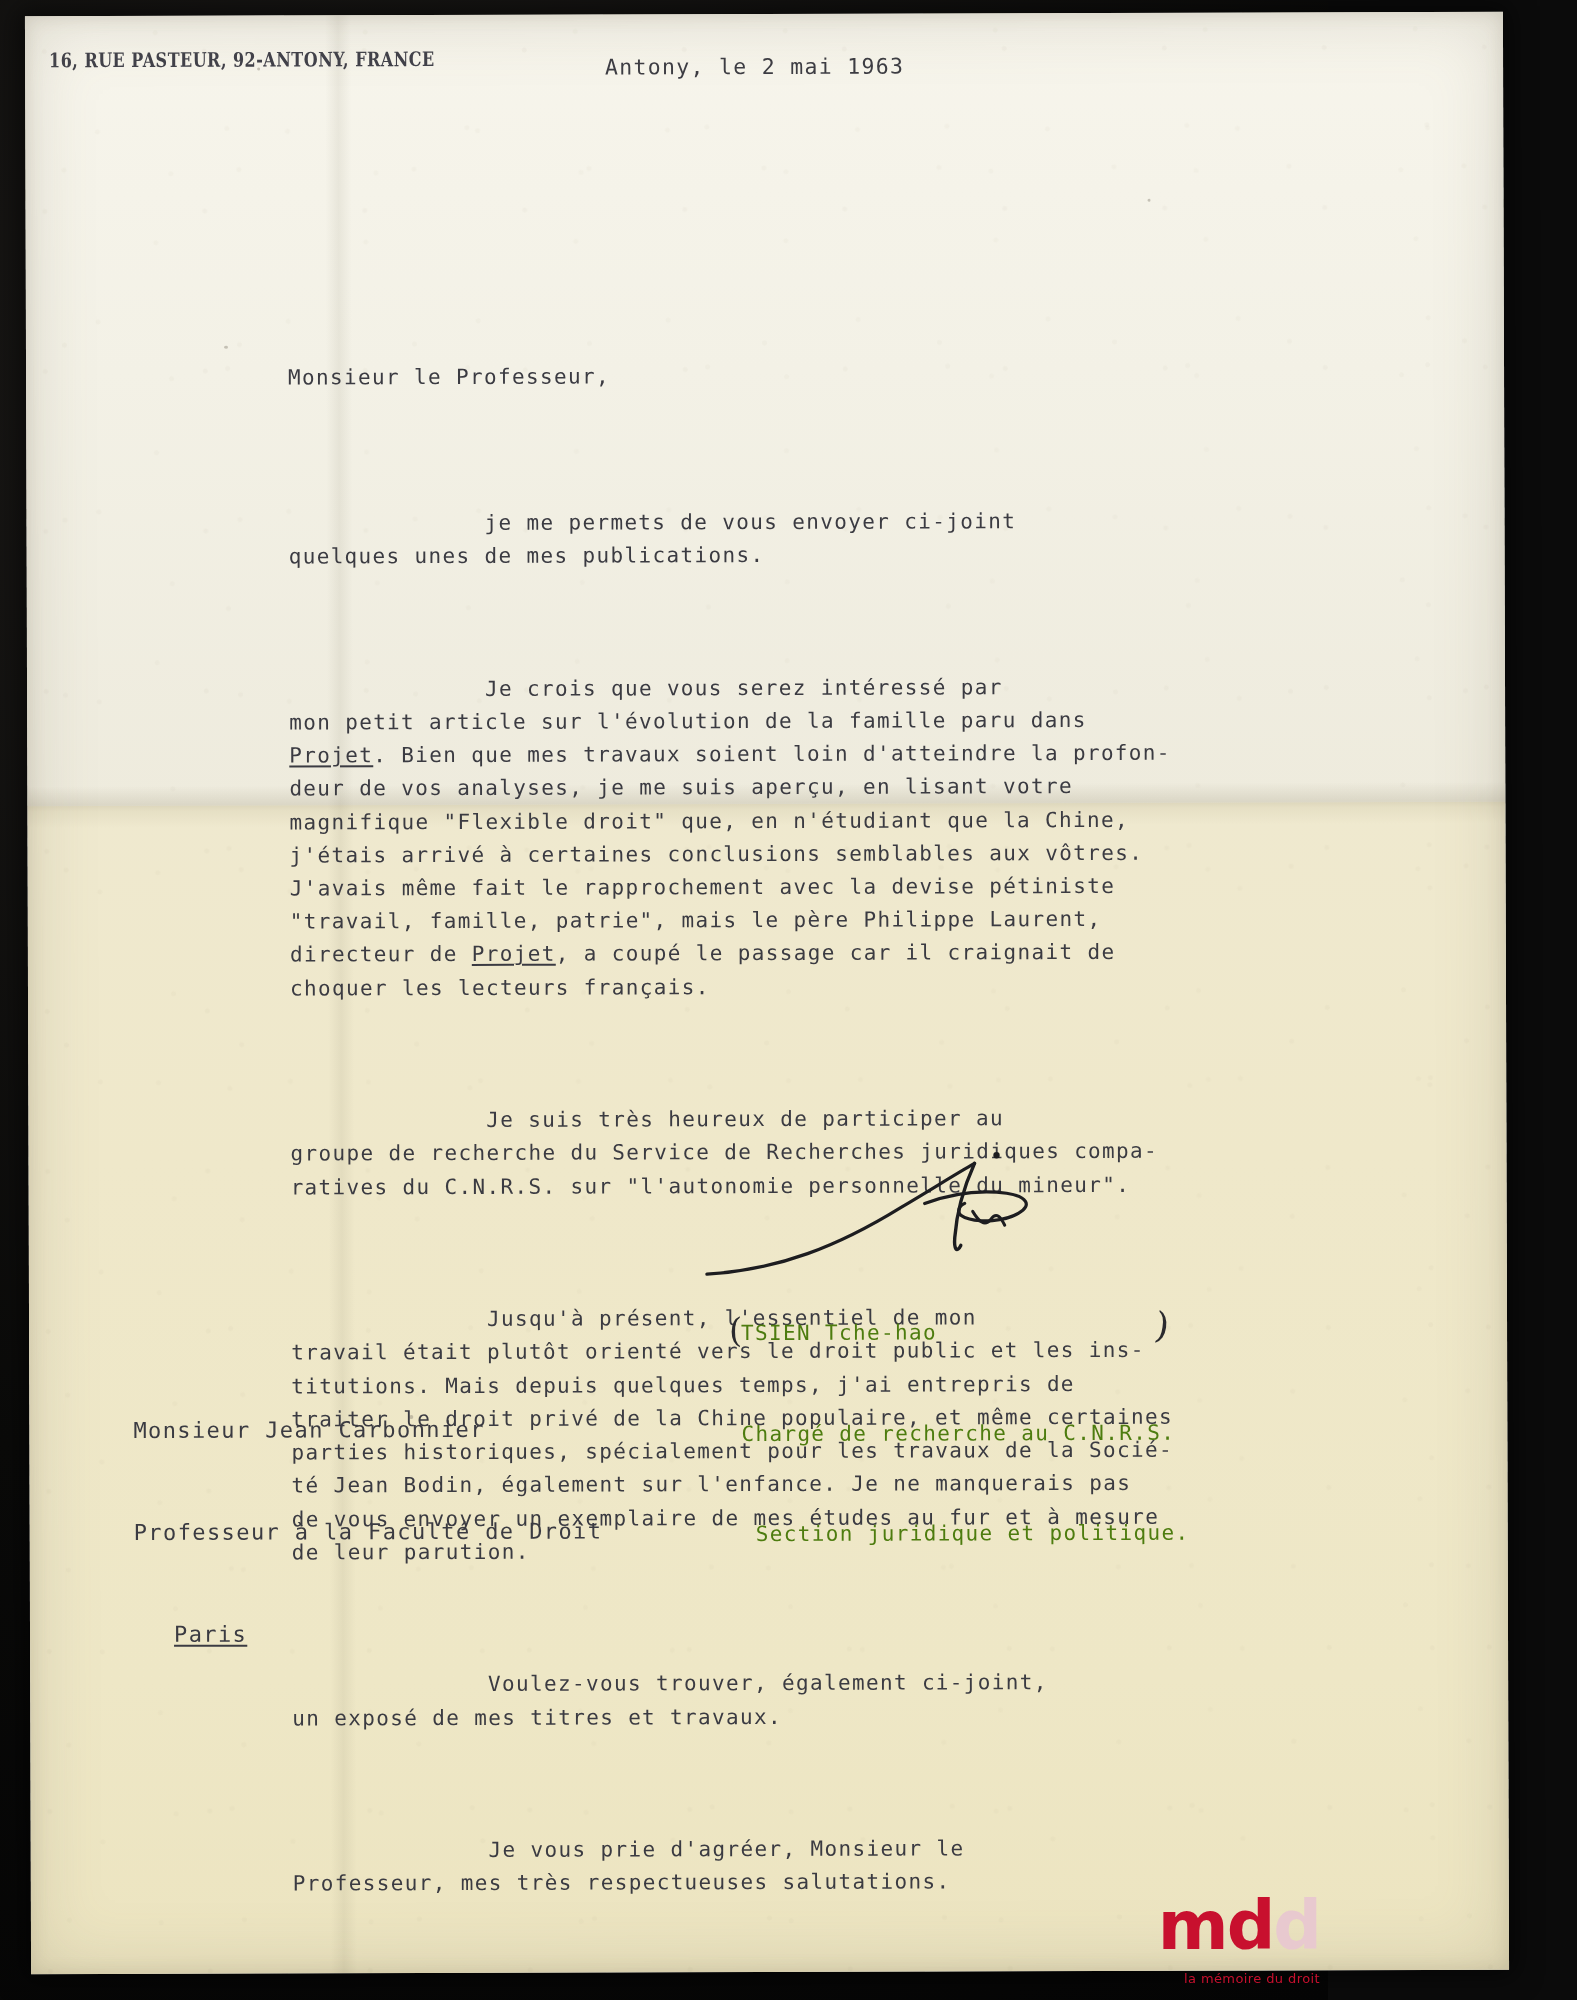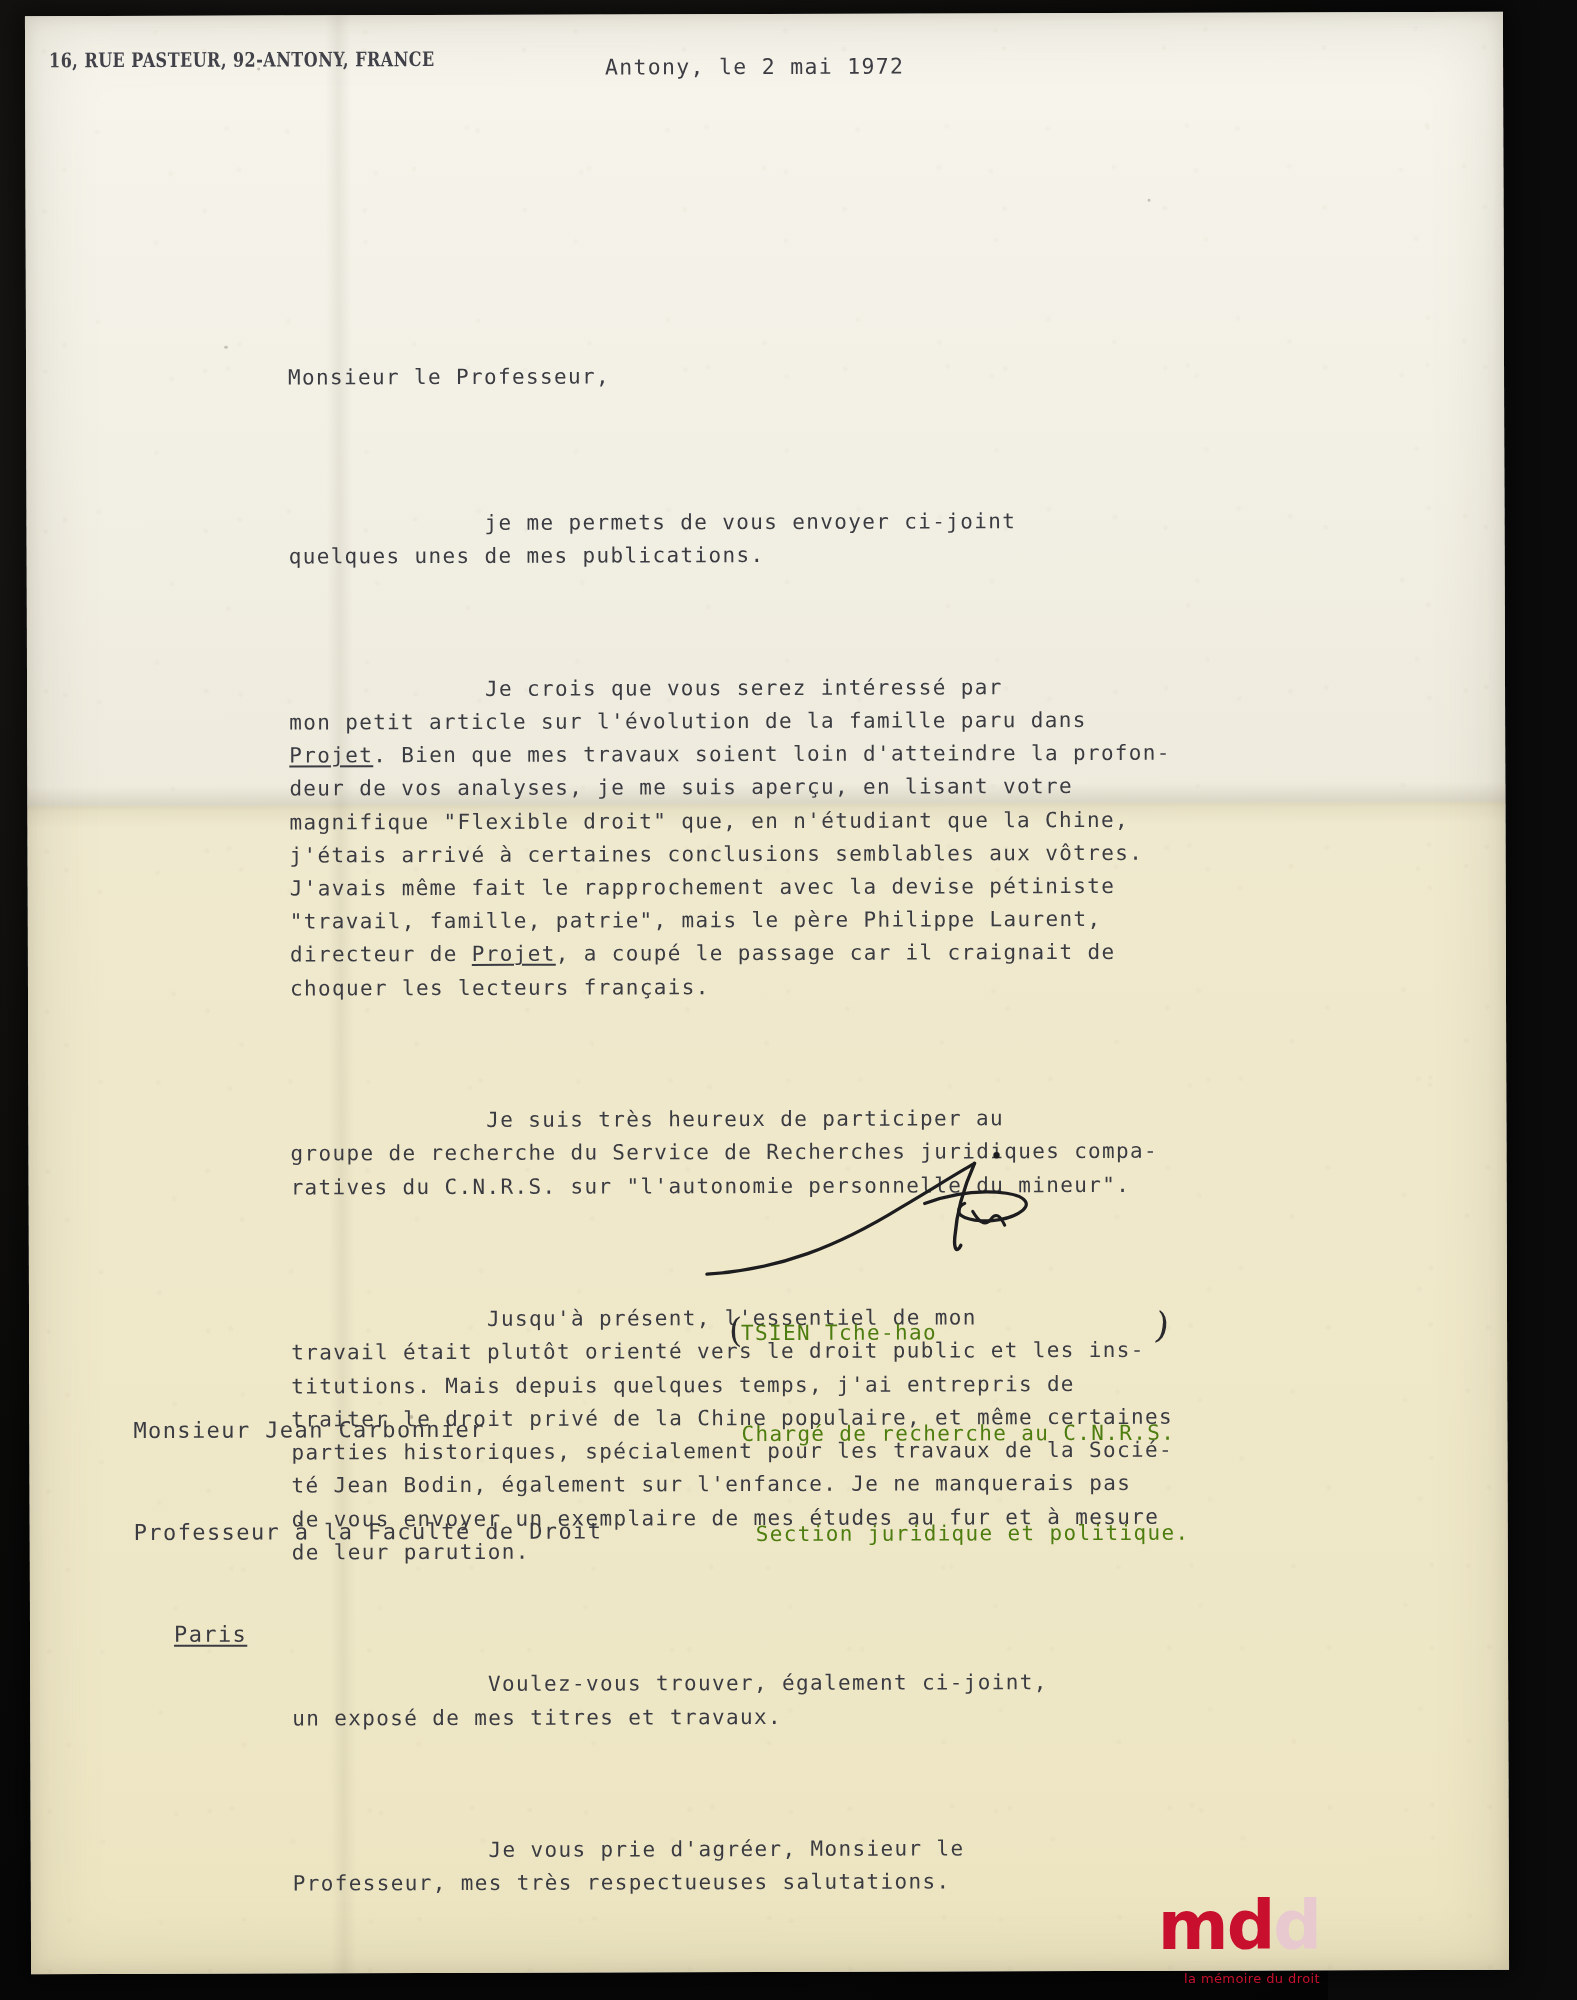--- a/index.html
+++ b/index.html
@@ -128,21 +128,21 @@
     <div class="vfold"></div>
     <div class="grain"></div>
 
     <div class="speck" style="left:232px;top:52px;width:3px;height:3px;"></div>
     <div class="speck" style="left:198px;top:330px;width:4px;height:3px;"></div>
     <div class="speck" style="left:1122px;top:186px;width:3px;height:3px;"></div>
     <div class="speck" style="left:380px;top:1400px;width:4px;height:4px;"></div>
 
     <div id="letterhead">16, RUE PASTEUR, 92-ANTONY, FRANCE</div>
 
-    <div id="dateline">Antony, le 2 mai 1972</div>
+    <div id="dateline">Antony, le 2 mai 1963</div>
 
     <div id="body">
       <p class="salut">Monsieur le Professeur,</p>
       <p>              je me permets de vous envoyer ci-joint
 quelques unes de mes publications.</p>
       <p>              Je crois que vous serez intéressé par
 mon petit article sur l'évolution de la famille paru dans
 <u>Projet</u>. Bien que mes travaux soient loin d'atteindre la profon-
 deur de vos analyses, je me suis aperçu, en lisant votre
 magnifique "Flexible droit" que, en n'étudiant que la Chine,

